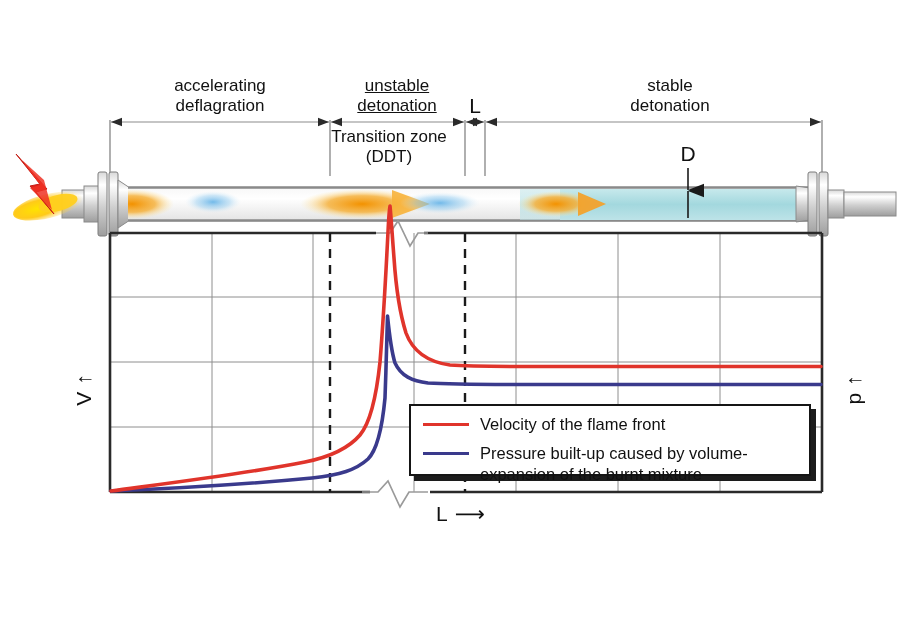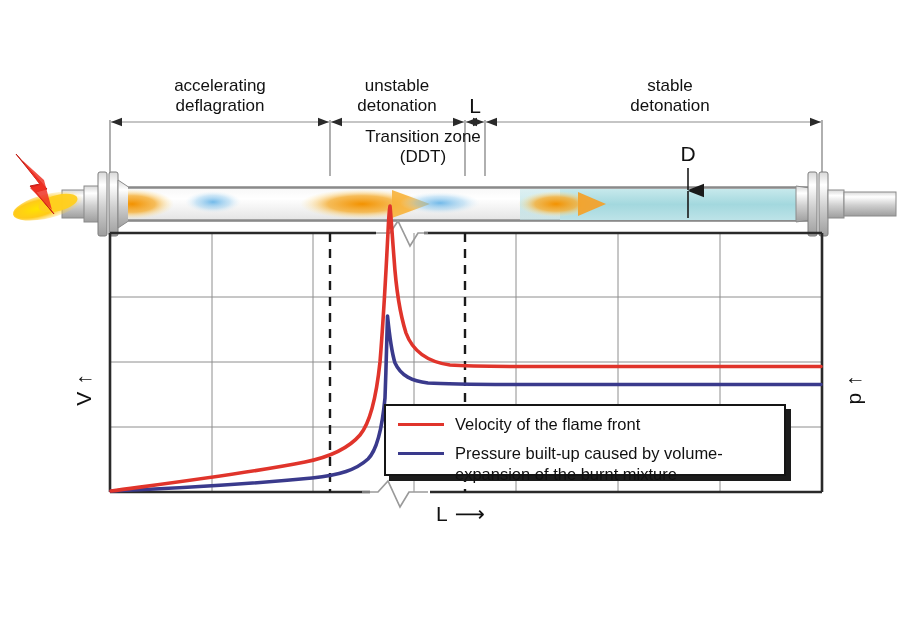--- a/index.html
+++ b/index.html
@@ -192,27 +192,27 @@
                C388.6,219 389.3,210 390,206
                C391,216 392,232 394,258 C396,288 400,314 406,333
                C413,352 428,362 450,365 C480,367 520,366.5 580,366.5
                C680,366.5 760,366.5 821,366.5"></path>
     </g>
   </svg>
 
   <div class="lbl z-top" style="left:140px;top:76px;width:160px;">accelerating
 deflagration</div>
 
-  <div class="lbl z-top" style="left:322px;top:76px;width:150px;">unstable
+  <div class="lbl z-top" style="left:322px;top:76px;width:150px;text-decoration:underline;">unstable
 detonation</div>
 
   <div class="lbl z-top" style="left:590px;top:76px;width:160px;">stable
 detonation</div>
 
-  <div class="lbl z-trans" style="left:343px;top:127px;width:160px;">Transition zone
+  <div class="lbl z-trans" style="left:309px;top:127px;width:160px;">Transition zone
 (DDT)</div>
 
   <div class="lbl dimL" style="left:462px;top:94px;width:26px;">L</div>
 
   <div class="lbl dimD" style="left:675px;top:142px;width:26px;">D</div>
 
   <div style="position:absolute;left:56px;top:362px;width:56px;height:56px;">
     <div class="rot axis-arrow-lbl" style="width:56px;height:56px;justify-content:center;">
       <span>V</span>
       <span>↑</span>
@@ -224,21 +224,21 @@
       <span>p</span>
       <span>↑</span>
     </div>
   </div>
 
   <div class="axis-arrow-lbl" style="position:absolute;left:436px;top:502px;">
     <span>L</span>
     <span>⟶</span>
   </div>
 
-  <div class="legend-box" style="left:384px;top:404px;width:402px;height:72px;padding:8px 10px 0 12px;box-sizing:border-box;">
+  <div class="legend-box" style="left:409px;top:404px;width:402px;height:72px;padding:8px 10px 0 12px;box-sizing:border-box;">
     <div class="legend-row">
       <span class="legend-swatch" style="background:#e0342b;"></span>
       <span class="legend-text">Velocity of the flame front</span>
     </div>
     <div class="legend-row" style="margin-top:8px;">
       <span class="legend-swatch" style="background:#3a3a8c;"></span>
       <span class="legend-text">Pressure built-up caused by volume-
 expansion of the burnt mixture</span>
     </div>
   </div>

